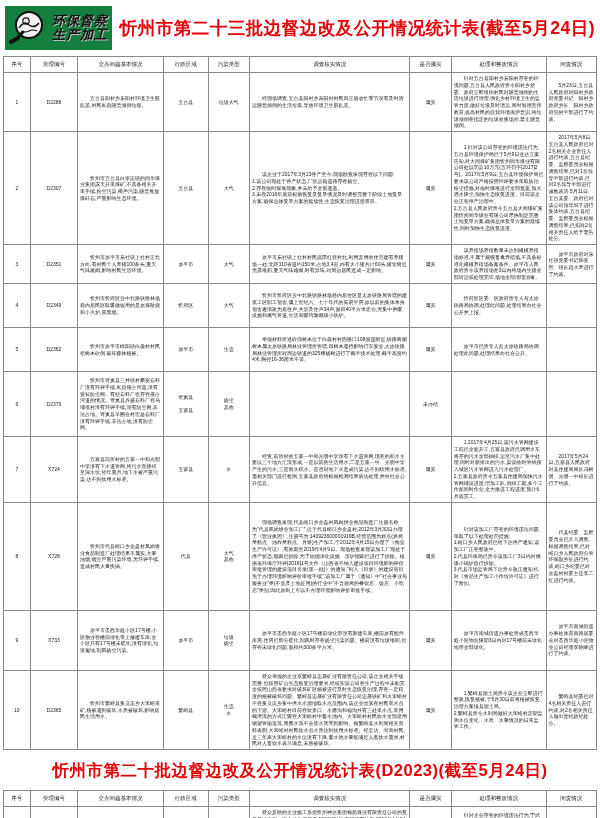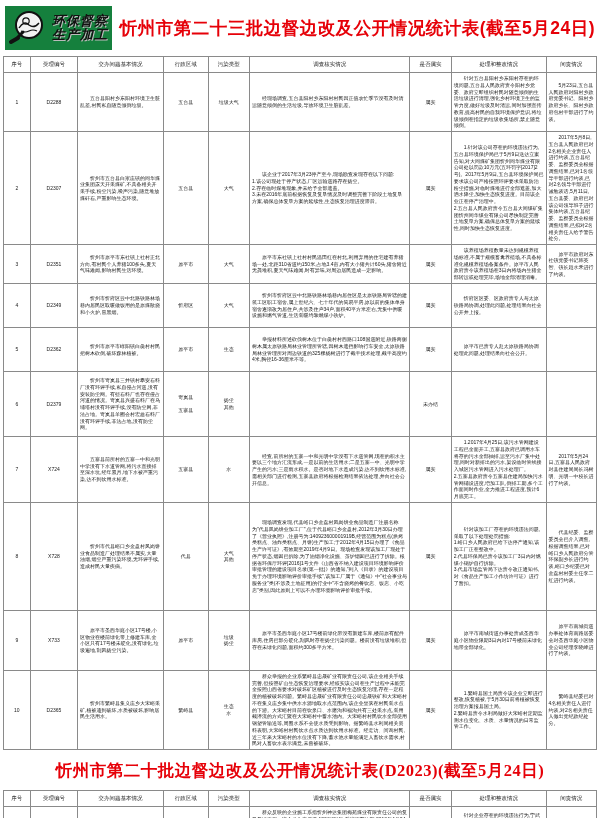--- a/index.html
+++ b/index.html
@@ -20,21 +20,21 @@
     font-weight:bold; font-size:13px; letter-spacing:1px; color:#111;
     text-shadow:1px 1px 0 #bbb; font-style:italic;
   }
   .main-title {
     flex:1 1 auto; text-align:right;
     font-size:17.5px; font-weight:bold; letter-spacing:0.5px;
     color:var(--accent,#e60008);
   }
   .second-title {
     text-align:center; font-size:16.5px; font-weight:bold; letter-spacing:0.5px;
-    color:var(--accent,#e60008); padding:10px 0 8px 0;font-family:Liberation Serif, serif;
+    color:var(--accent,#e60008); padding:10px 0 8px 0;
   }
 
   
   table { width:100%; border-collapse:collapse; table-layout:fixed; }
   th, td {
     border:0.8px solid #8a8a8a;
     font-size:5px; line-height:1.35; vertical-align:middle;
     padding:2px 2px; overflow:hidden; word-break:break-all;
     white-space:pre-line;
   }

